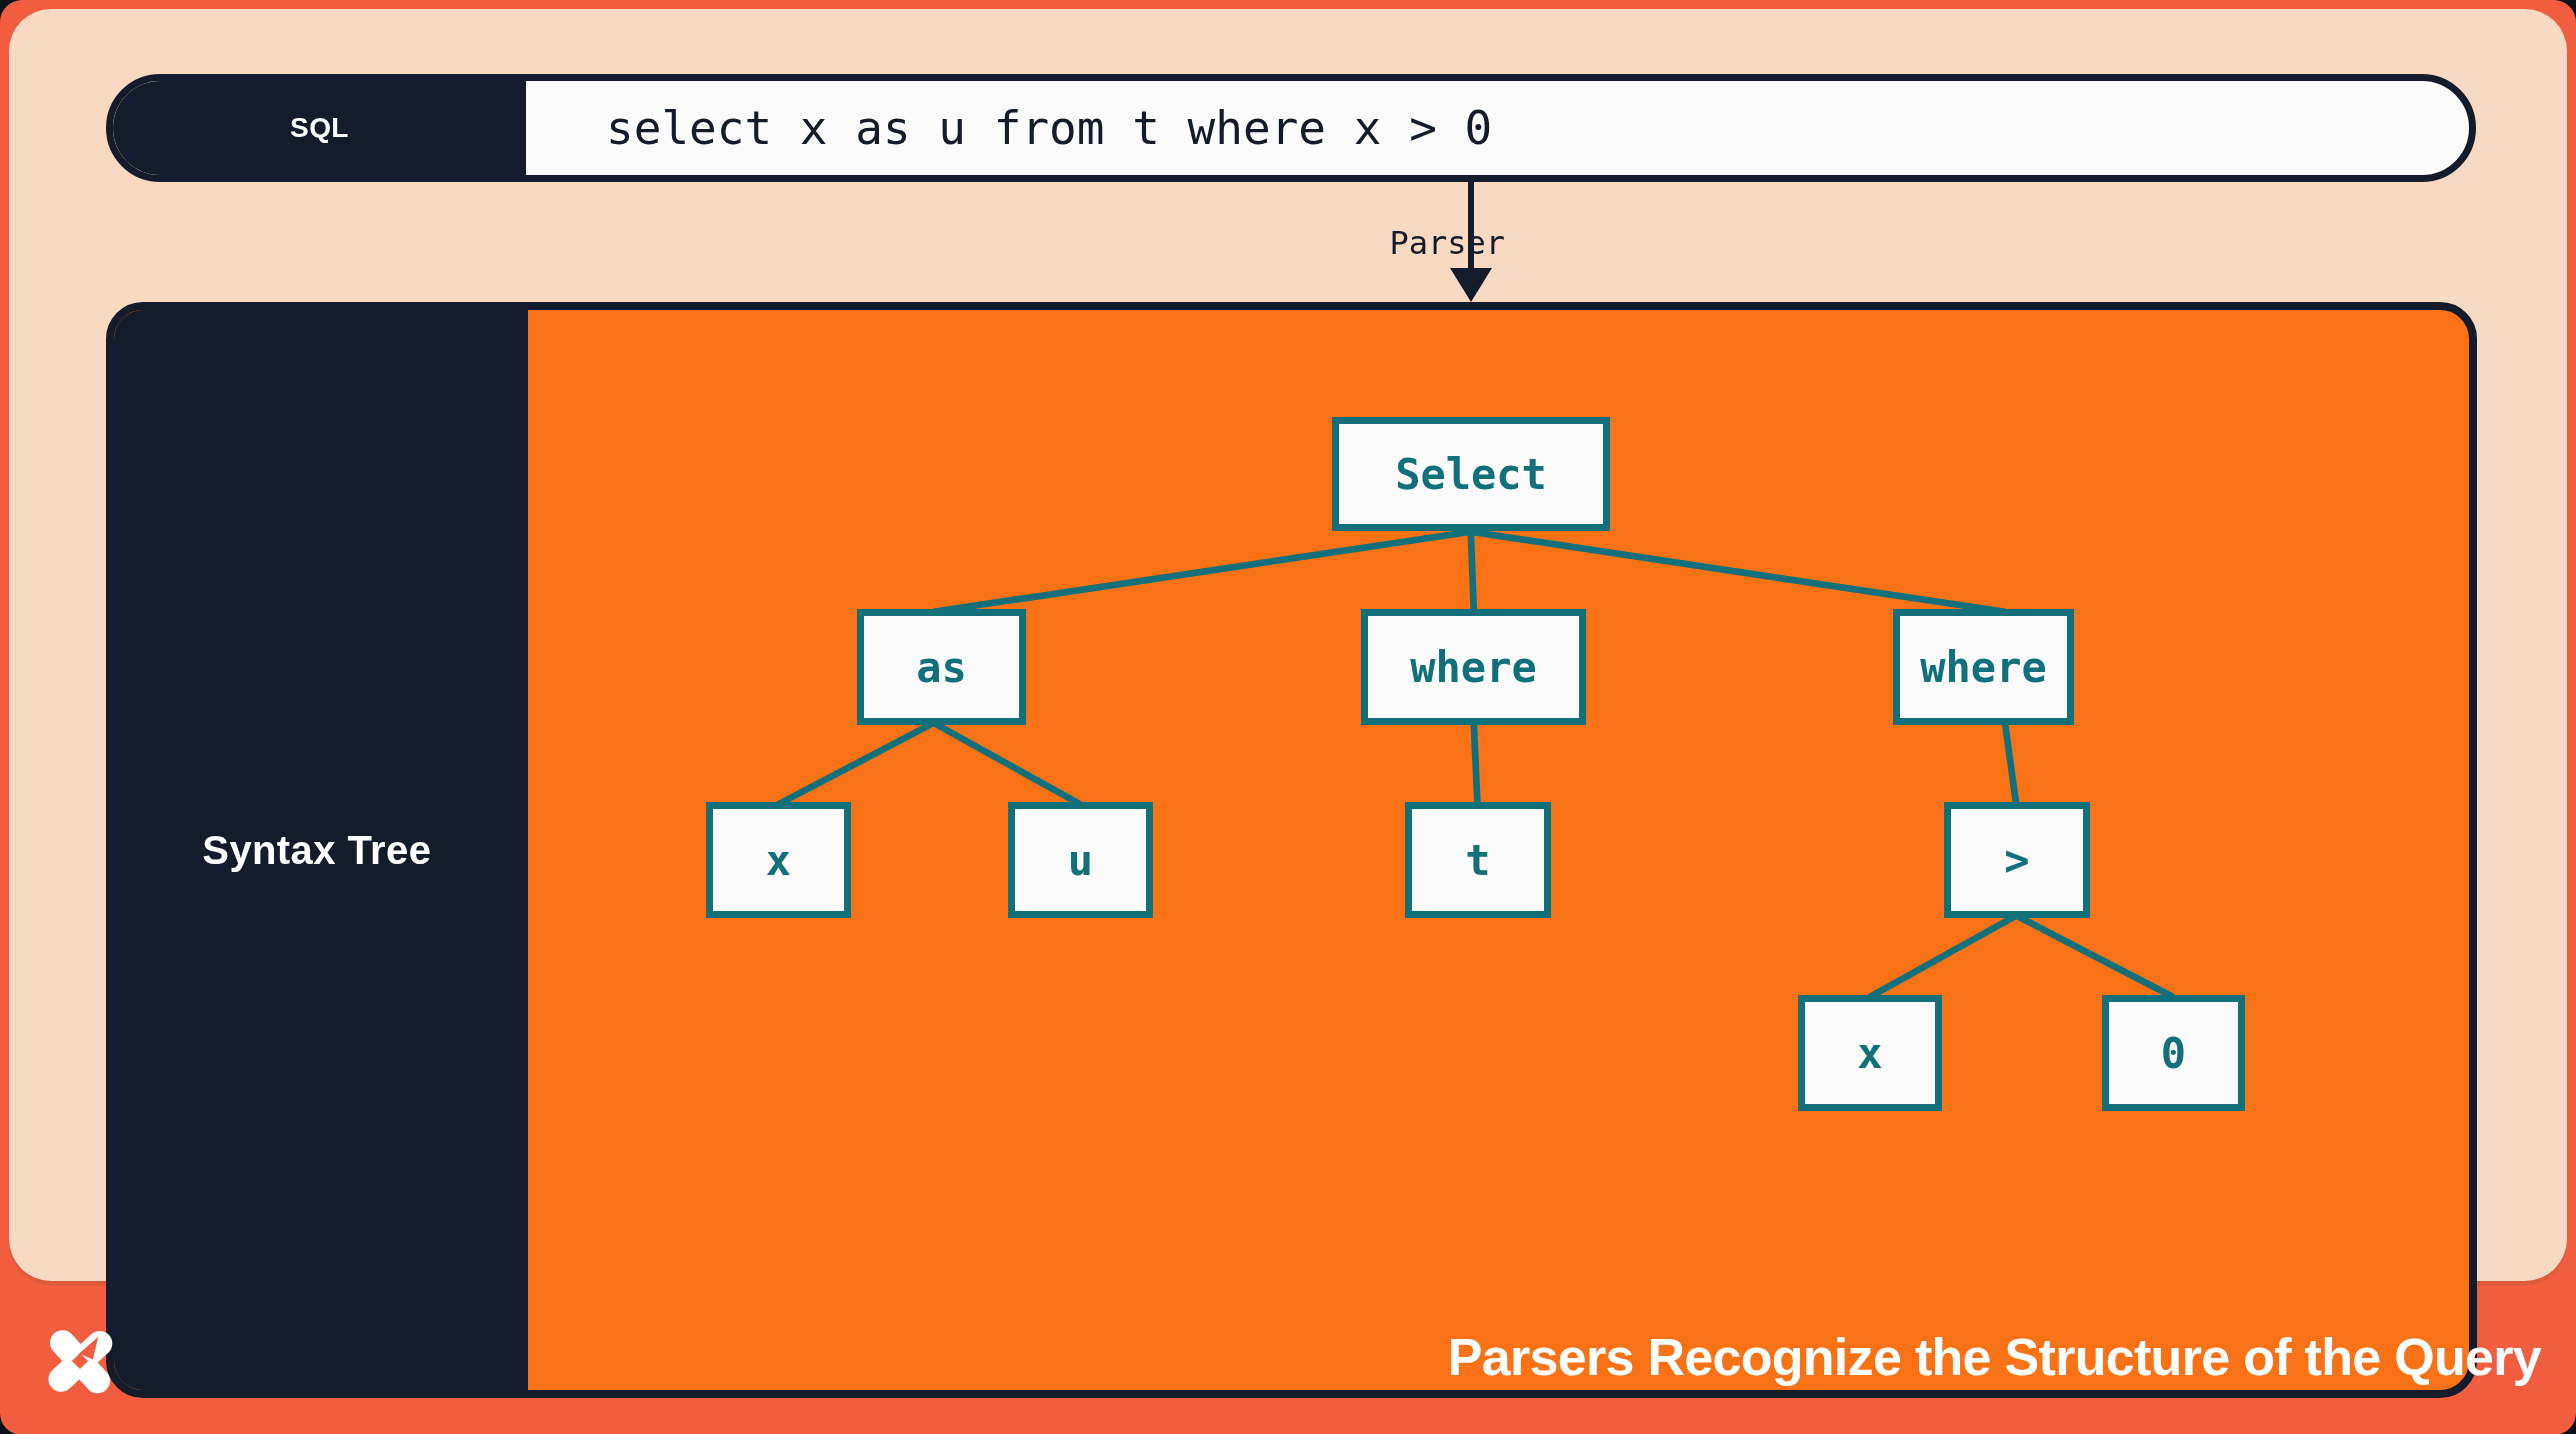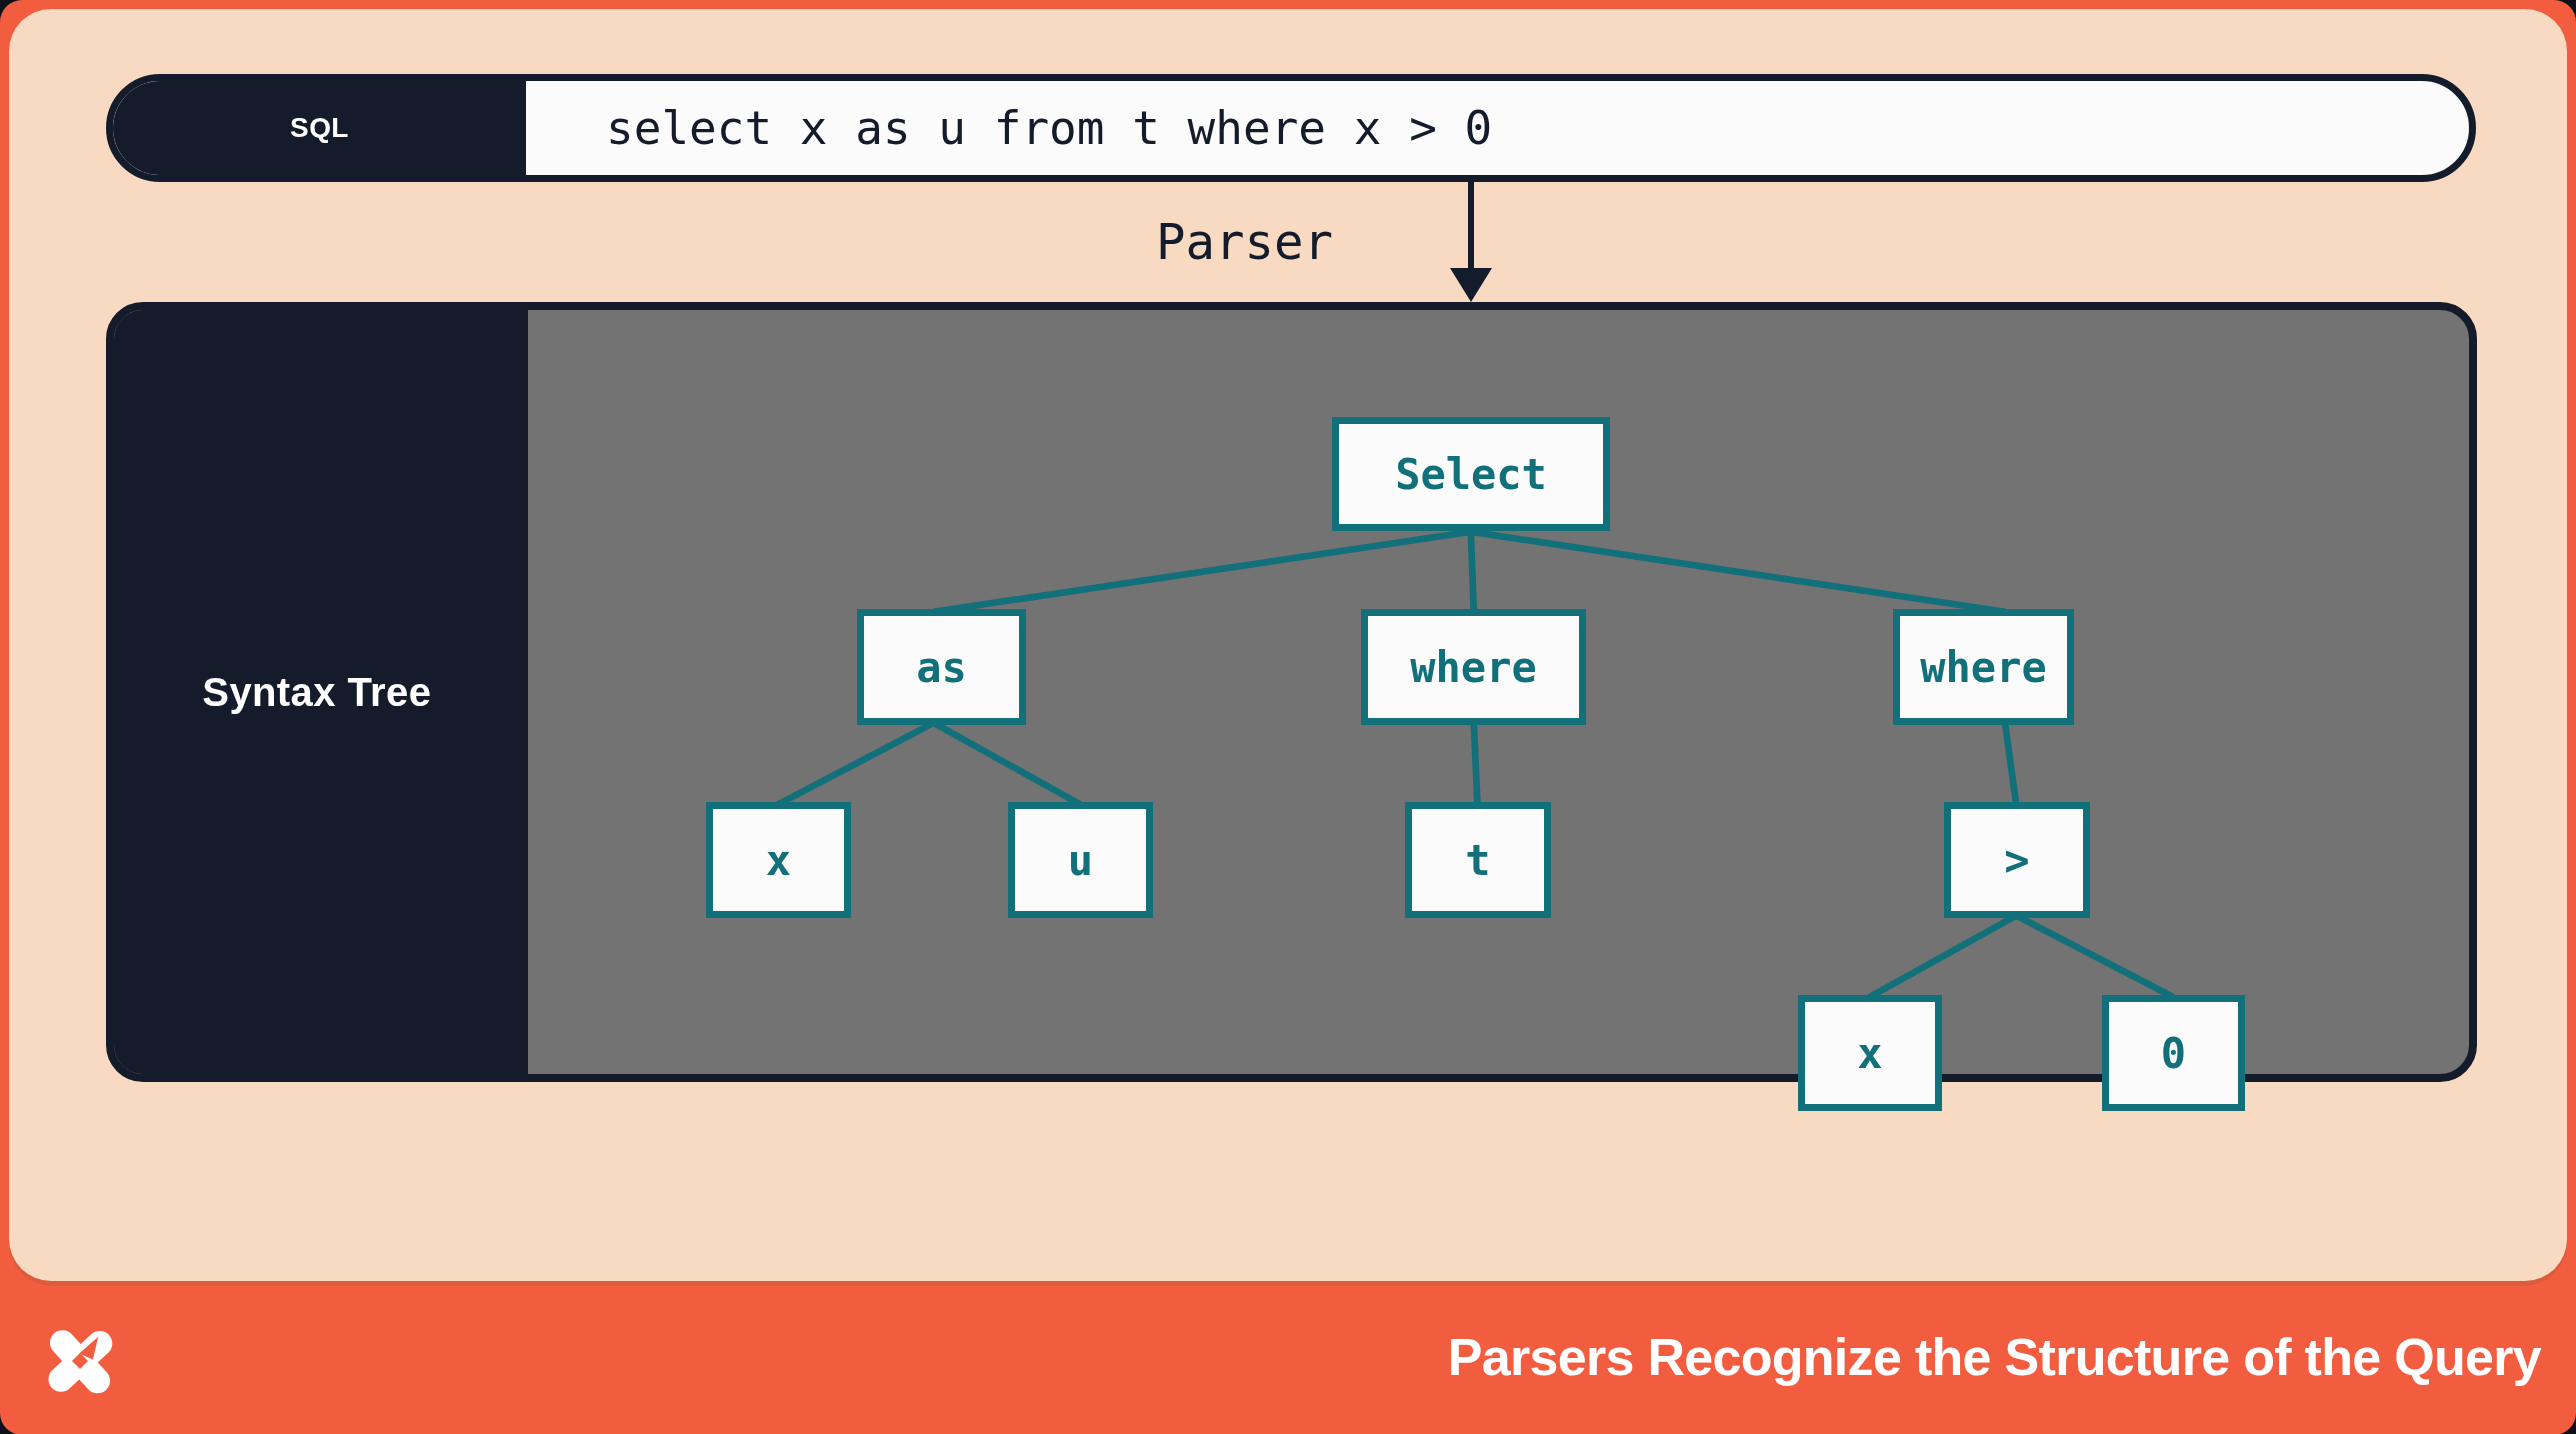--- a/index.html
+++ b/index.html
@@ -58,48 +58,48 @@
     display: flex;
     align-items: center;
     font-family: "DejaVu Sans Mono", monospace;
     font-size: 46px;
     color: #141b2a;
     white-space: pre;
   }
   
   .parser-label {
     position: absolute;
-    left: 1156px; top: 218px;
+    left: 1209px; top: 218px;
     width: 296px; height: 50px;
     line-height: 50px;
-    text-align: left;
+    text-align: right;
     font-family: "DejaVu Sans Mono", monospace;
-    font-size: 49px;
+    font-size: 32px;
     color: #141b2a;
   }
   .arrow-line {
     position: absolute;
     left: 1468px; top: 182px;
     width: 6px; height: 90px;
     background: #141b2a;
   }
   .arrow-head {
     position: absolute;
     left: 1450px; top: 268px;
     width: 0; height: 0;
     border-left: 21px solid transparent;
     border-right: 21px solid transparent;
     border-top: 34px solid #141b2a;
   }
   
   .tree-box {
     position: absolute;
     left: 106px; top: 302px;
-    width: 2371px; height: 780px;
-    background: #737373;
+    width: 2371px; height: 1096px;
+    background: #f97316;
     border: 8.2px solid #141b2a;
     border-radius: 37px;
     box-sizing: border-box;
     overflow: hidden;
     padding-left: 8px;
   }
   .tree-sidebar {
     position: absolute;
     left: -8.2px; top: -8.2px; bottom: -8.2px;
     width: 422px;

